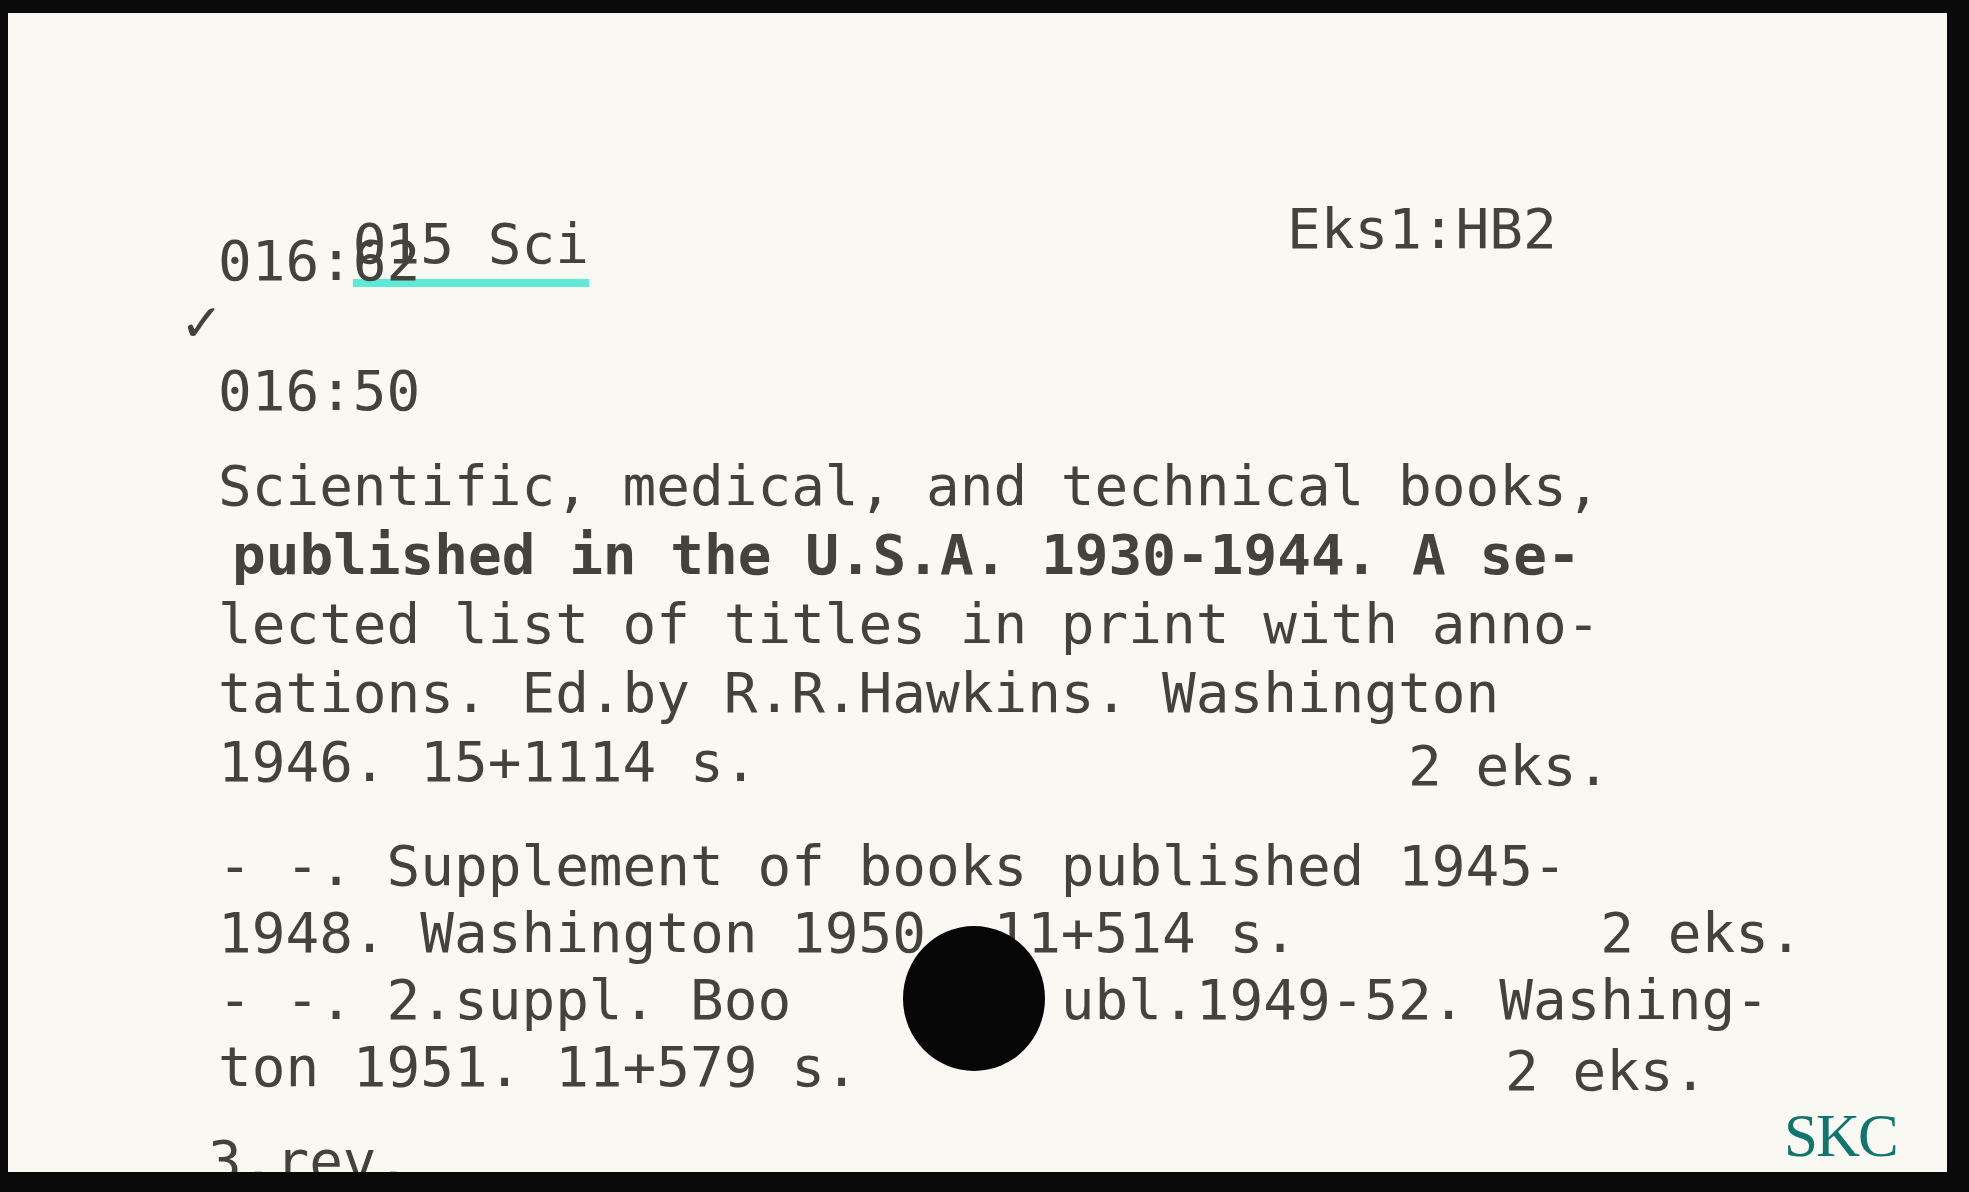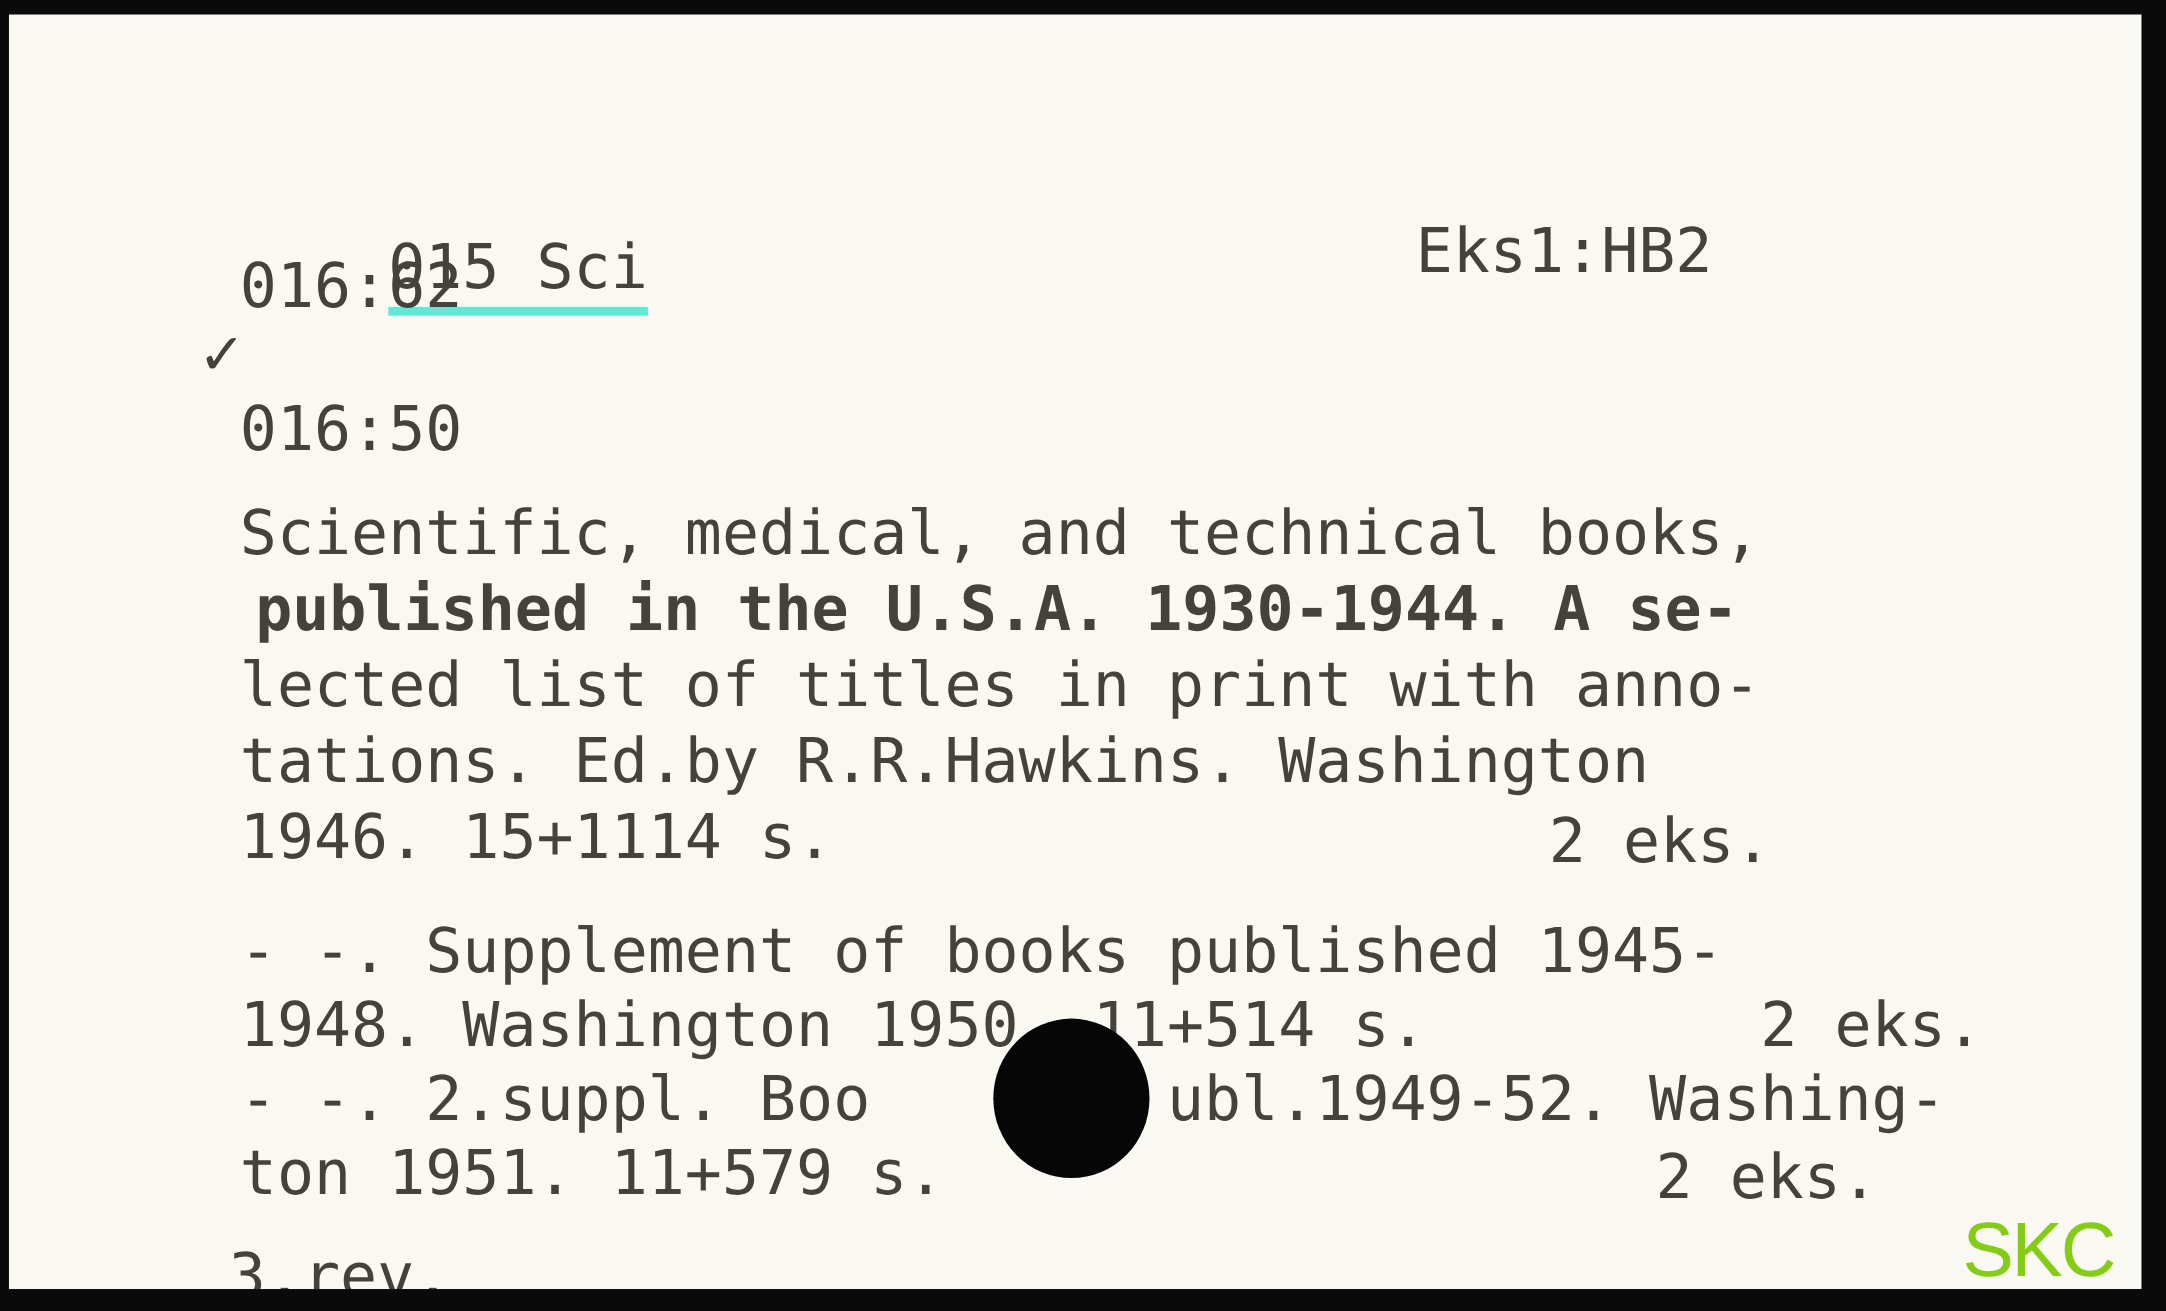--- a/index.html
+++ b/index.html
@@ -64,25 +64,25 @@
     width: 142px;
     height: 145px;
     background: #060606;
     border-radius: 50%;
     z-index: 5;
   }
   .stamp {
     position: absolute;
     left: 1784px;
     top: 1093px;
-    font-family: Liberation Sans, sans-serif;
-    font-size: 70px;
+    font-family: Liberation Serif, serif;
+    font-size: 61px;
     line-height: 86px;
     letter-spacing: -2px;
-    color: #84cc16;
+    color: #0f766e;
     z-index: 2;
   }
 </style>
 </head>
 <body>
 
 <div class="stage">
 
   <div class="card"></div>
 

